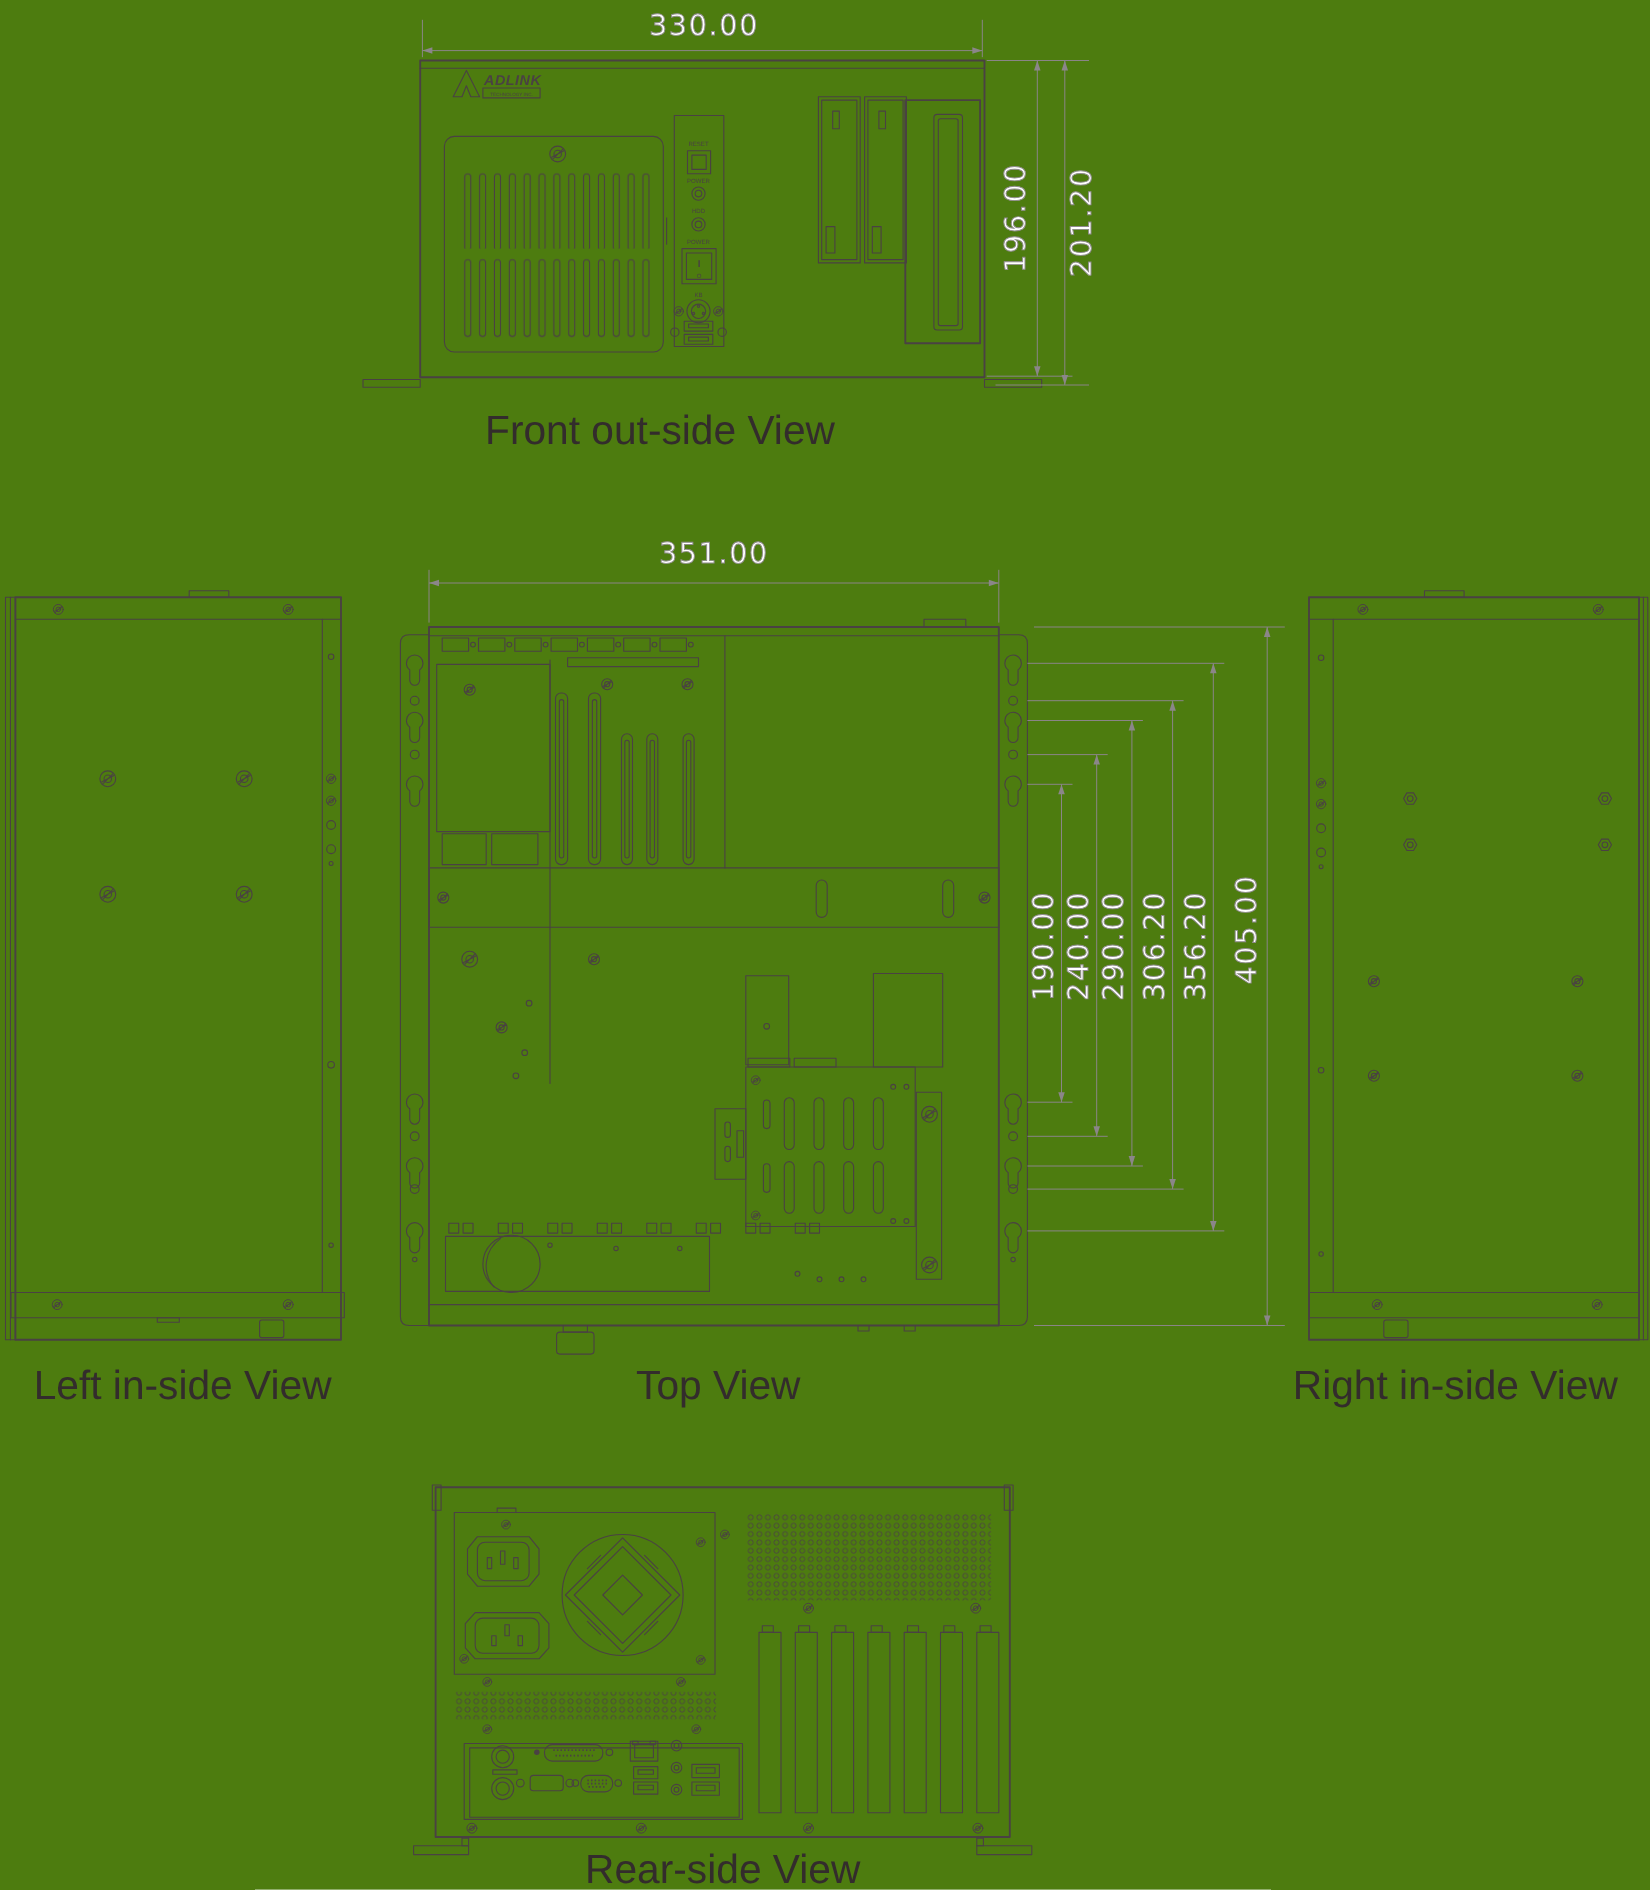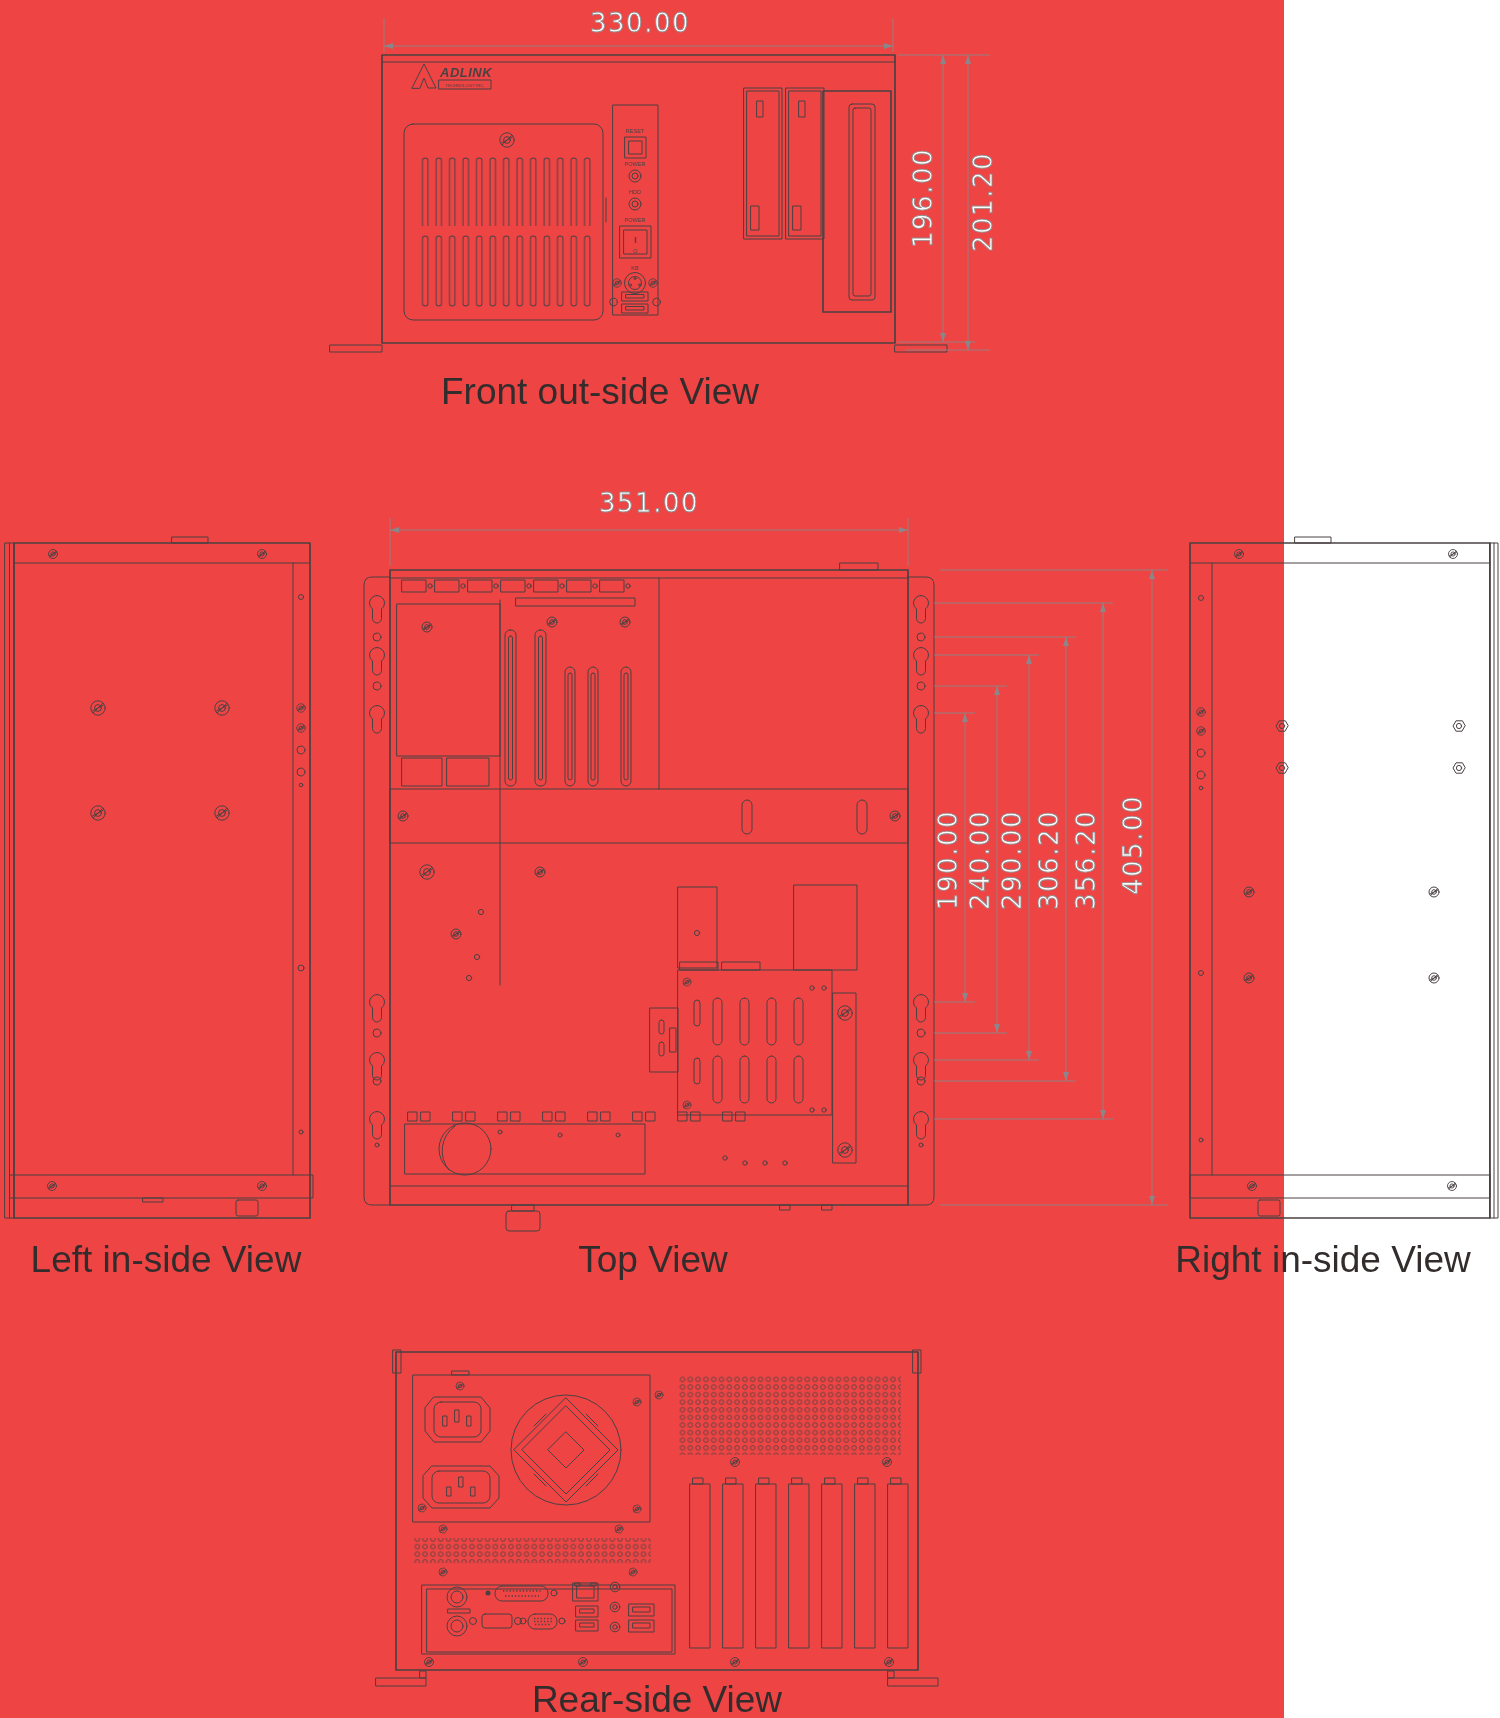--- a/index.html
+++ b/index.html
@@ -1,16 +1,16 @@
 <!DOCTYPE html>
 <html><head>
 <meta charset="utf-8">
 <style>
   html,body{margin:0;padding:0;background:#ffffff;}
-  .page{width:1284px;height:1718px;position:relative;background:#ef4444;}
+  .page{width:1500px;height:1718px;position:relative;background:#4d7c0f;}
   svg{display:block;}
   .s{stroke:#4a4143;fill:none;stroke-width:1;stroke-linecap:round;stroke-linejoin:round;}
   .s2{stroke:#4a4143;fill:none;stroke-width:1.7;stroke-linejoin:round;}
   .sf{fill:#4a4143;stroke:none;}
   .d{stroke:#8b8689;fill:none;stroke-width:0.9;}
   .pins{stroke:#4a4143;stroke-width:1.6;stroke-dasharray:1.3 2;fill:none;}
   .dt{font-family:"DejaVu Sans",sans-serif;font-size:26px;fill:#ffffff;stroke:#8f8b8d;stroke-width:0.85;letter-spacing:1.5px;text-anchor:middle;}
   .vl{font-family:"Liberation Sans",sans-serif;font-size:37px;fill:#332c2c;text-anchor:middle;}
   .t5{font-family:"Liberation Sans",sans-serif;font-size:5.5px;fill:#4a4143;text-anchor:middle;}
   .t8{font:bold 9px "Liberation Sans",sans-serif;fill:#4a4143;text-anchor:middle;}

